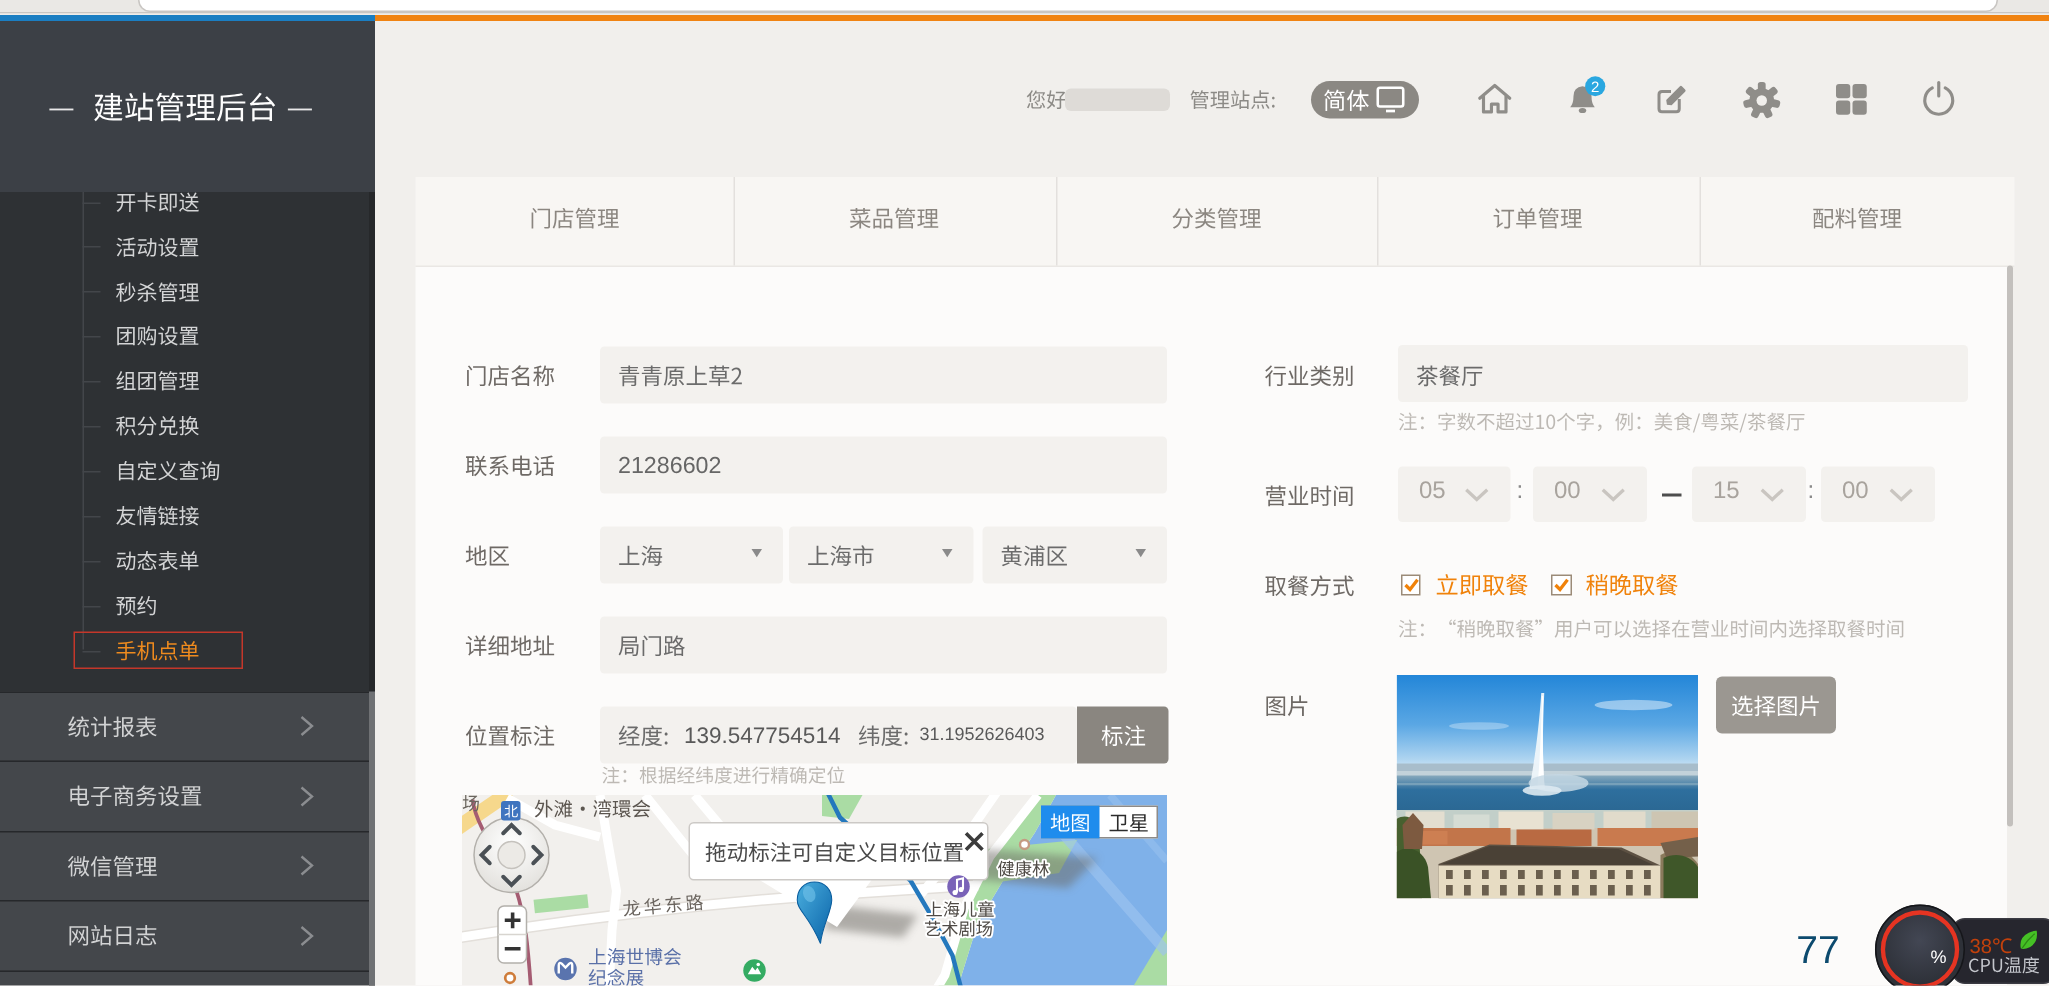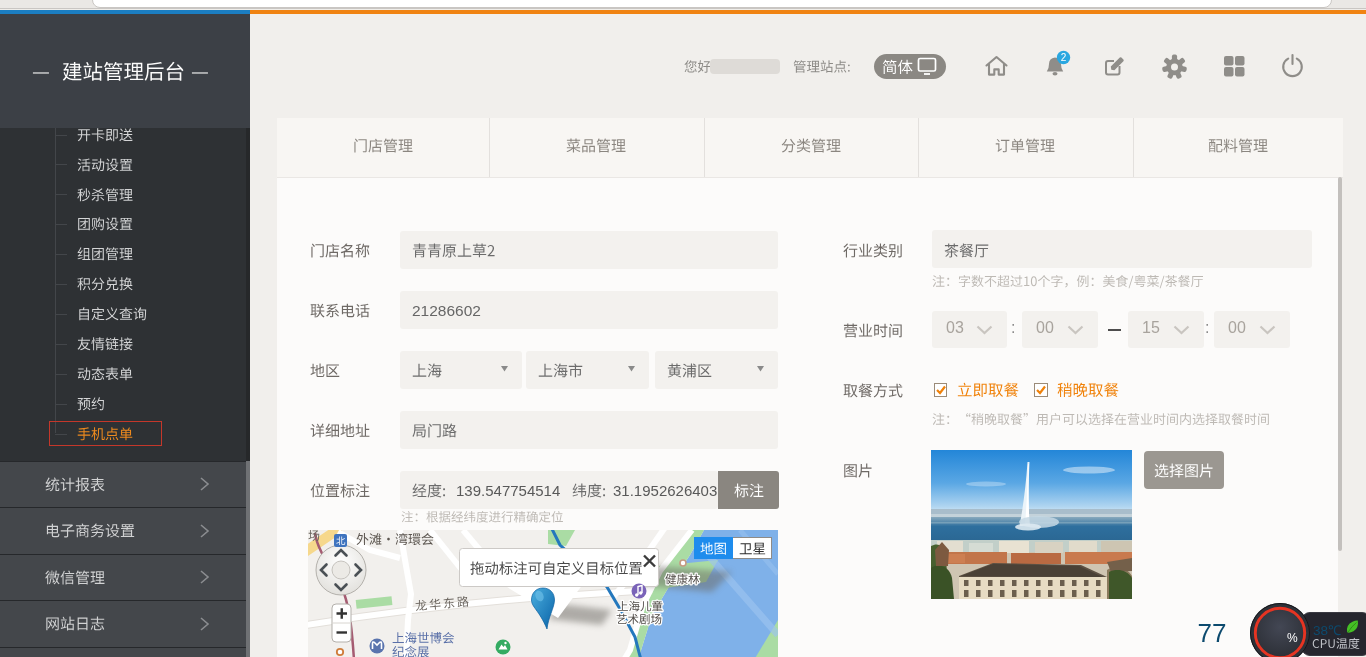--- a/index.html
+++ b/index.html
@@ -574,21 +574,21 @@
     </g>
   </svg>
 <div class="lt" style="left:456px;top:482px;font-size:15px;color:#595959">139.547754514</div>
 <svg class="t" style="left:572.0px;top:479.5px;" width="34" height="21">
     <g transform="translate(0,16.20) scale(0.01500,-0.01500)" fill="#6b6b6b">
       <use href="#g92" x="0"></use>
       <use href="#g91" x="1000"></use>
       <use href="#g55" x="2000"></use>
     </g>
   </svg>
-<div class="lt" style="left:613px;top:482px;font-size:15px;color:#595959">31.1952626403</div>
+<div class="lt" style="left:613px;top:482px;font-size:12px;color:#595959">31.1952626403</div>
 <div style="left:718px;top:471px;width:61px;height:38px;background:#8a8680;border-radius:0 3px 3px 0"></div>
 <svg class="t" style="left:733.5px;top:479.5px;" width="30" height="21">
     <g transform="translate(0,16.20) scale(0.01500,-0.01500)" fill="#fff">
       <use href="#g88" x="0"></use>
       <use href="#g89" x="1000"></use>
     </g>
   </svg>
 <svg class="t" style="left:401.0px;top:508.2px;" width="162" height="18">
     <g transform="translate(0,13.50) scale(0.01250,-0.01250)" fill="#bdb9b4">
       <use href="#g89" x="0"></use>
@@ -651,21 +651,21 @@
   </svg>
 <svg class="t" style="left:843.0px;top:319.5px;" width="60" height="21">
     <g transform="translate(0,16.20) scale(0.01500,-0.01500)" fill="#6e6965">
       <use href="#g119" x="0"></use>
       <use href="#g100" x="1000"></use>
       <use href="#g120" x="2000"></use>
       <use href="#g121" x="3000"></use>
     </g>
   </svg>
 <div style="left:932px;top:311px;width:75px;height:37px;background:#f3f1ee;border-radius:3px"></div>
-<div class="lt" style="left:946px;top:319px;font-size:16px;color:#a8a39d">03</div>
+<div class="lt" style="left:946px;top:319px;font-size:16px;color:#a8a39d">05</div>
 <svg class="t" style="left:976px;top:325px" width="17" height="10">
     <path d="M1.5 1.5 L8.5 8 L15.5 1.5" stroke="#c9c5c0" stroke-width="2.2" fill="none"></path>
   </svg>
 <div style="left:1022px;top:311px;width:76px;height:37px;background:#f3f1ee;border-radius:3px"></div>
 <div class="lt" style="left:1036px;top:319px;font-size:16px;color:#a8a39d">00</div>
 <svg class="t" style="left:1067px;top:325px" width="17" height="10">
     <path d="M1.5 1.5 L8.5 8 L15.5 1.5" stroke="#c9c5c0" stroke-width="2.2" fill="none"></path>
   </svg>
 <div style="left:1128px;top:311px;width:76px;height:37px;background:#f3f1ee;border-radius:3px"></div>
 <div class="lt" style="left:1142px;top:319px;font-size:16px;color:#a8a39d">15</div>
@@ -1036,21 +1036,21 @@
 <stop offset="0" stop-color="#434754"></stop>
         <stop offset="1" stop-color="#282b31"></stop>
       </radialGradient>
     </defs>
 <circle cx="31" cy="31" r="30" fill="#2e3138"></circle>
 <circle cx="31" cy="31" r="29.5" fill="none" stroke="#15161a" stroke-width="1"></circle>
 <circle cx="31" cy="31" r="24.7" fill="url(#cin)" stroke="#e63422" stroke-width="2.9"></circle>
 </svg>
 <div class="lt" style="left:1191px;top:618px;width:42px;text-align:center;font-size:26px;color:#0c4a6e">77</div>
 <div class="lt" style="left:1287px;top:631px;font-size:12px;color:#fff">%</div>
-<div class="lt" style="left:1313px;top:621px;font-size:13.5px;color:#0c4a6e">38℃</div>
+<div class="lt" style="left:1313px;top:621px;font-size:13.5px;color:#c2410c">38℃</div>
 <svg class="t" style="left:1345px;top:619px" width="15" height="16">
 <path d="M12.8 1.5 Q14 9 8.5 12.3 Q4 14.5 2.2 13.2 Q0.8 6 7.5 2.8 Q10.5 1.3 12.8 1.5 Z" fill="#45c025"></path>
 <path d="M3.2 13 Q6.5 7.5 11.5 3.5" stroke="#2e8816" stroke-width="0.9" fill="none"></path>
   </svg>
 <svg class="t" style="left:1312.0px;top:635.1px;" width="48" height="17">
     <g transform="translate(0,12.96) scale(0.01200,-0.01200)" fill="#c3c5cb">
       <use href="#g168" x="0"></use>
       <use href="#g169" x="638"></use>
       <use href="#g170" x="1271"></use>
       <use href="#g171" x="1992"></use>

